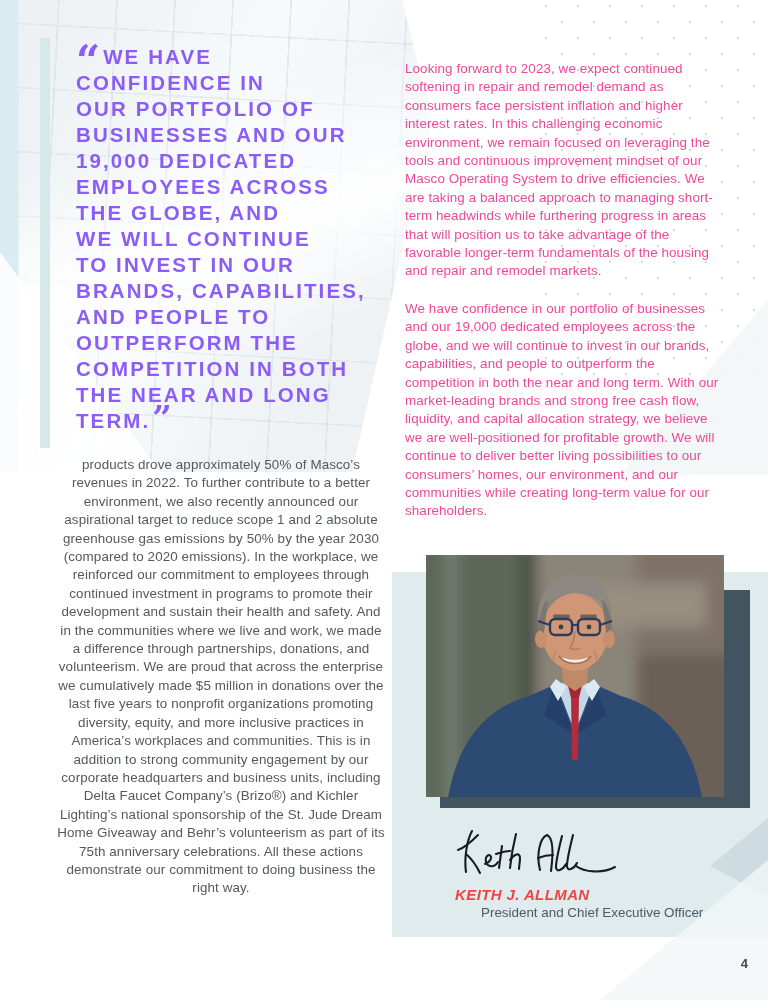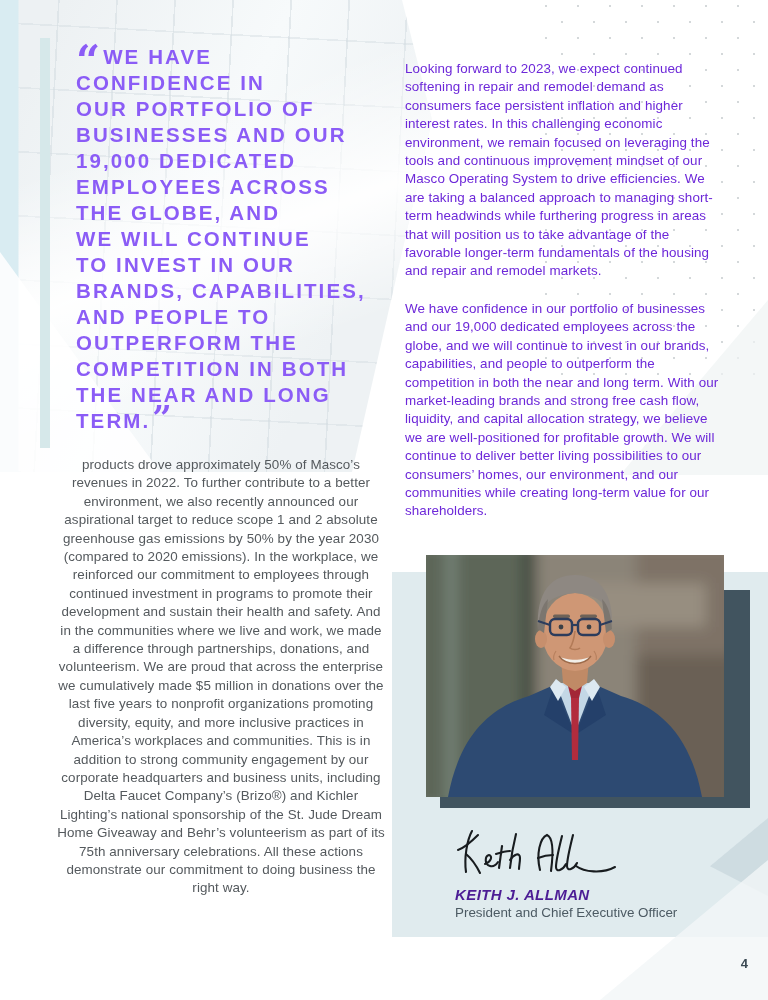--- a/index.html
+++ b/index.html
@@ -68,43 +68,43 @@
   }
   .qmark.open{font-size:42px;vertical-align:-12px;margin-right:3px;}
   .qmark.close{font-size:34px;vertical-align:-2px;margin-left:2px;}
   
   .col-left{
     position:absolute;left:57px;top:456px;width:328px;
     font-size:13.4px;line-height:18.4px;color:#54595d;letter-spacing:.1px;text-align:center;
   }
   .col-right{
     position:absolute;left:405px;top:60px;width:320px;
-    font-size:13.4px;line-height:18.4px;color:#6d28d9;letter-spacing:.1px;
+    font-size:13.4px;line-height:18.4px;color:#ec4899;letter-spacing:.1px;
   }
   .col-right p{margin:0 0 19px 0;}
   
   .photo-shadow{
     position:absolute;left:440px;top:590px;width:310px;height:218px;
     background:#41545f;
   }
   .photo{
     position:absolute;left:426px;top:555px;width:298px;height:242px;
   }
   .photo svg{display:block;width:298px;height:242px;}
   
   .signature{
     position:absolute;left:452px;top:826px;width:170px;height:60px;
   }
   .sig-name{
     position:absolute;left:455px;top:886px;
     font-size:15px;font-weight:bold;font-style:italic;
-    letter-spacing:.4px;color:#4c1d95;
+    letter-spacing:.4px;color:#ef4444;
   }
   .sig-title{
-    position:absolute;left:455px;top:905px;
+    position:absolute;left:481px;top:905px;
     font-size:13.4px;color:#4c5a63;
   }
   .page-number{
     position:absolute;right:20px;top:956px;
     font-size:13px;font-weight:bold;color:#3c4a54;
   }
 </style>
 </head>
 <body>
 

